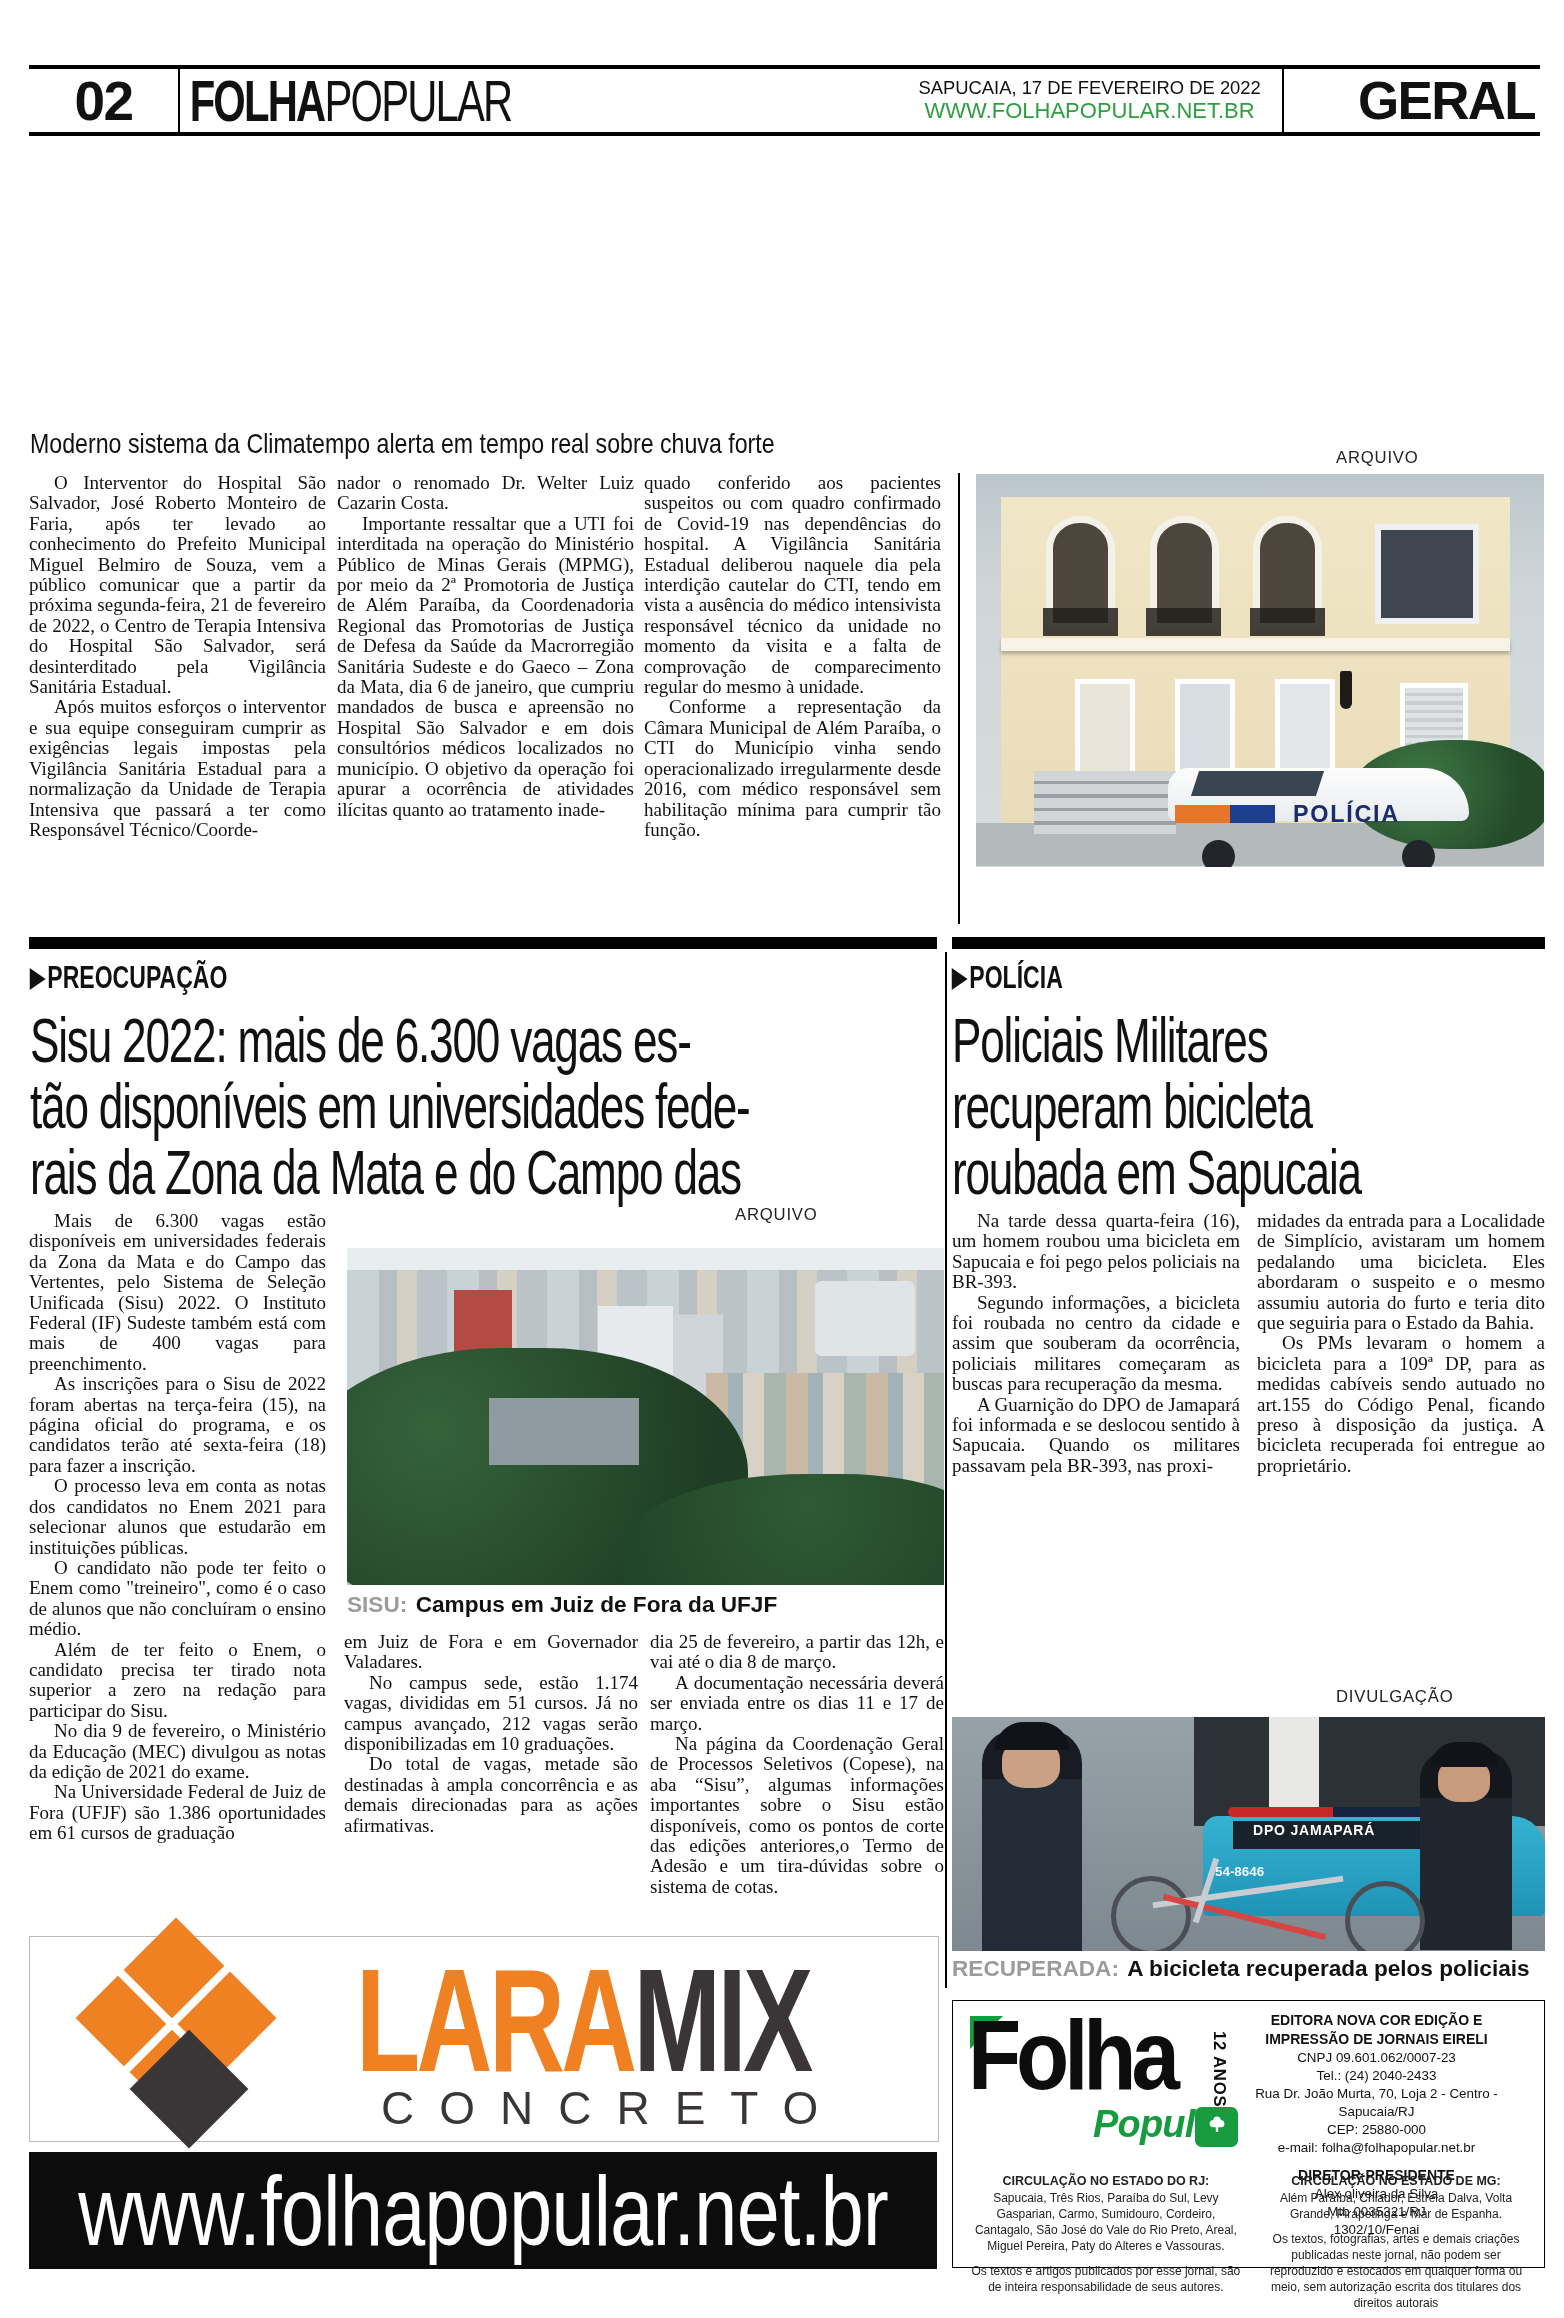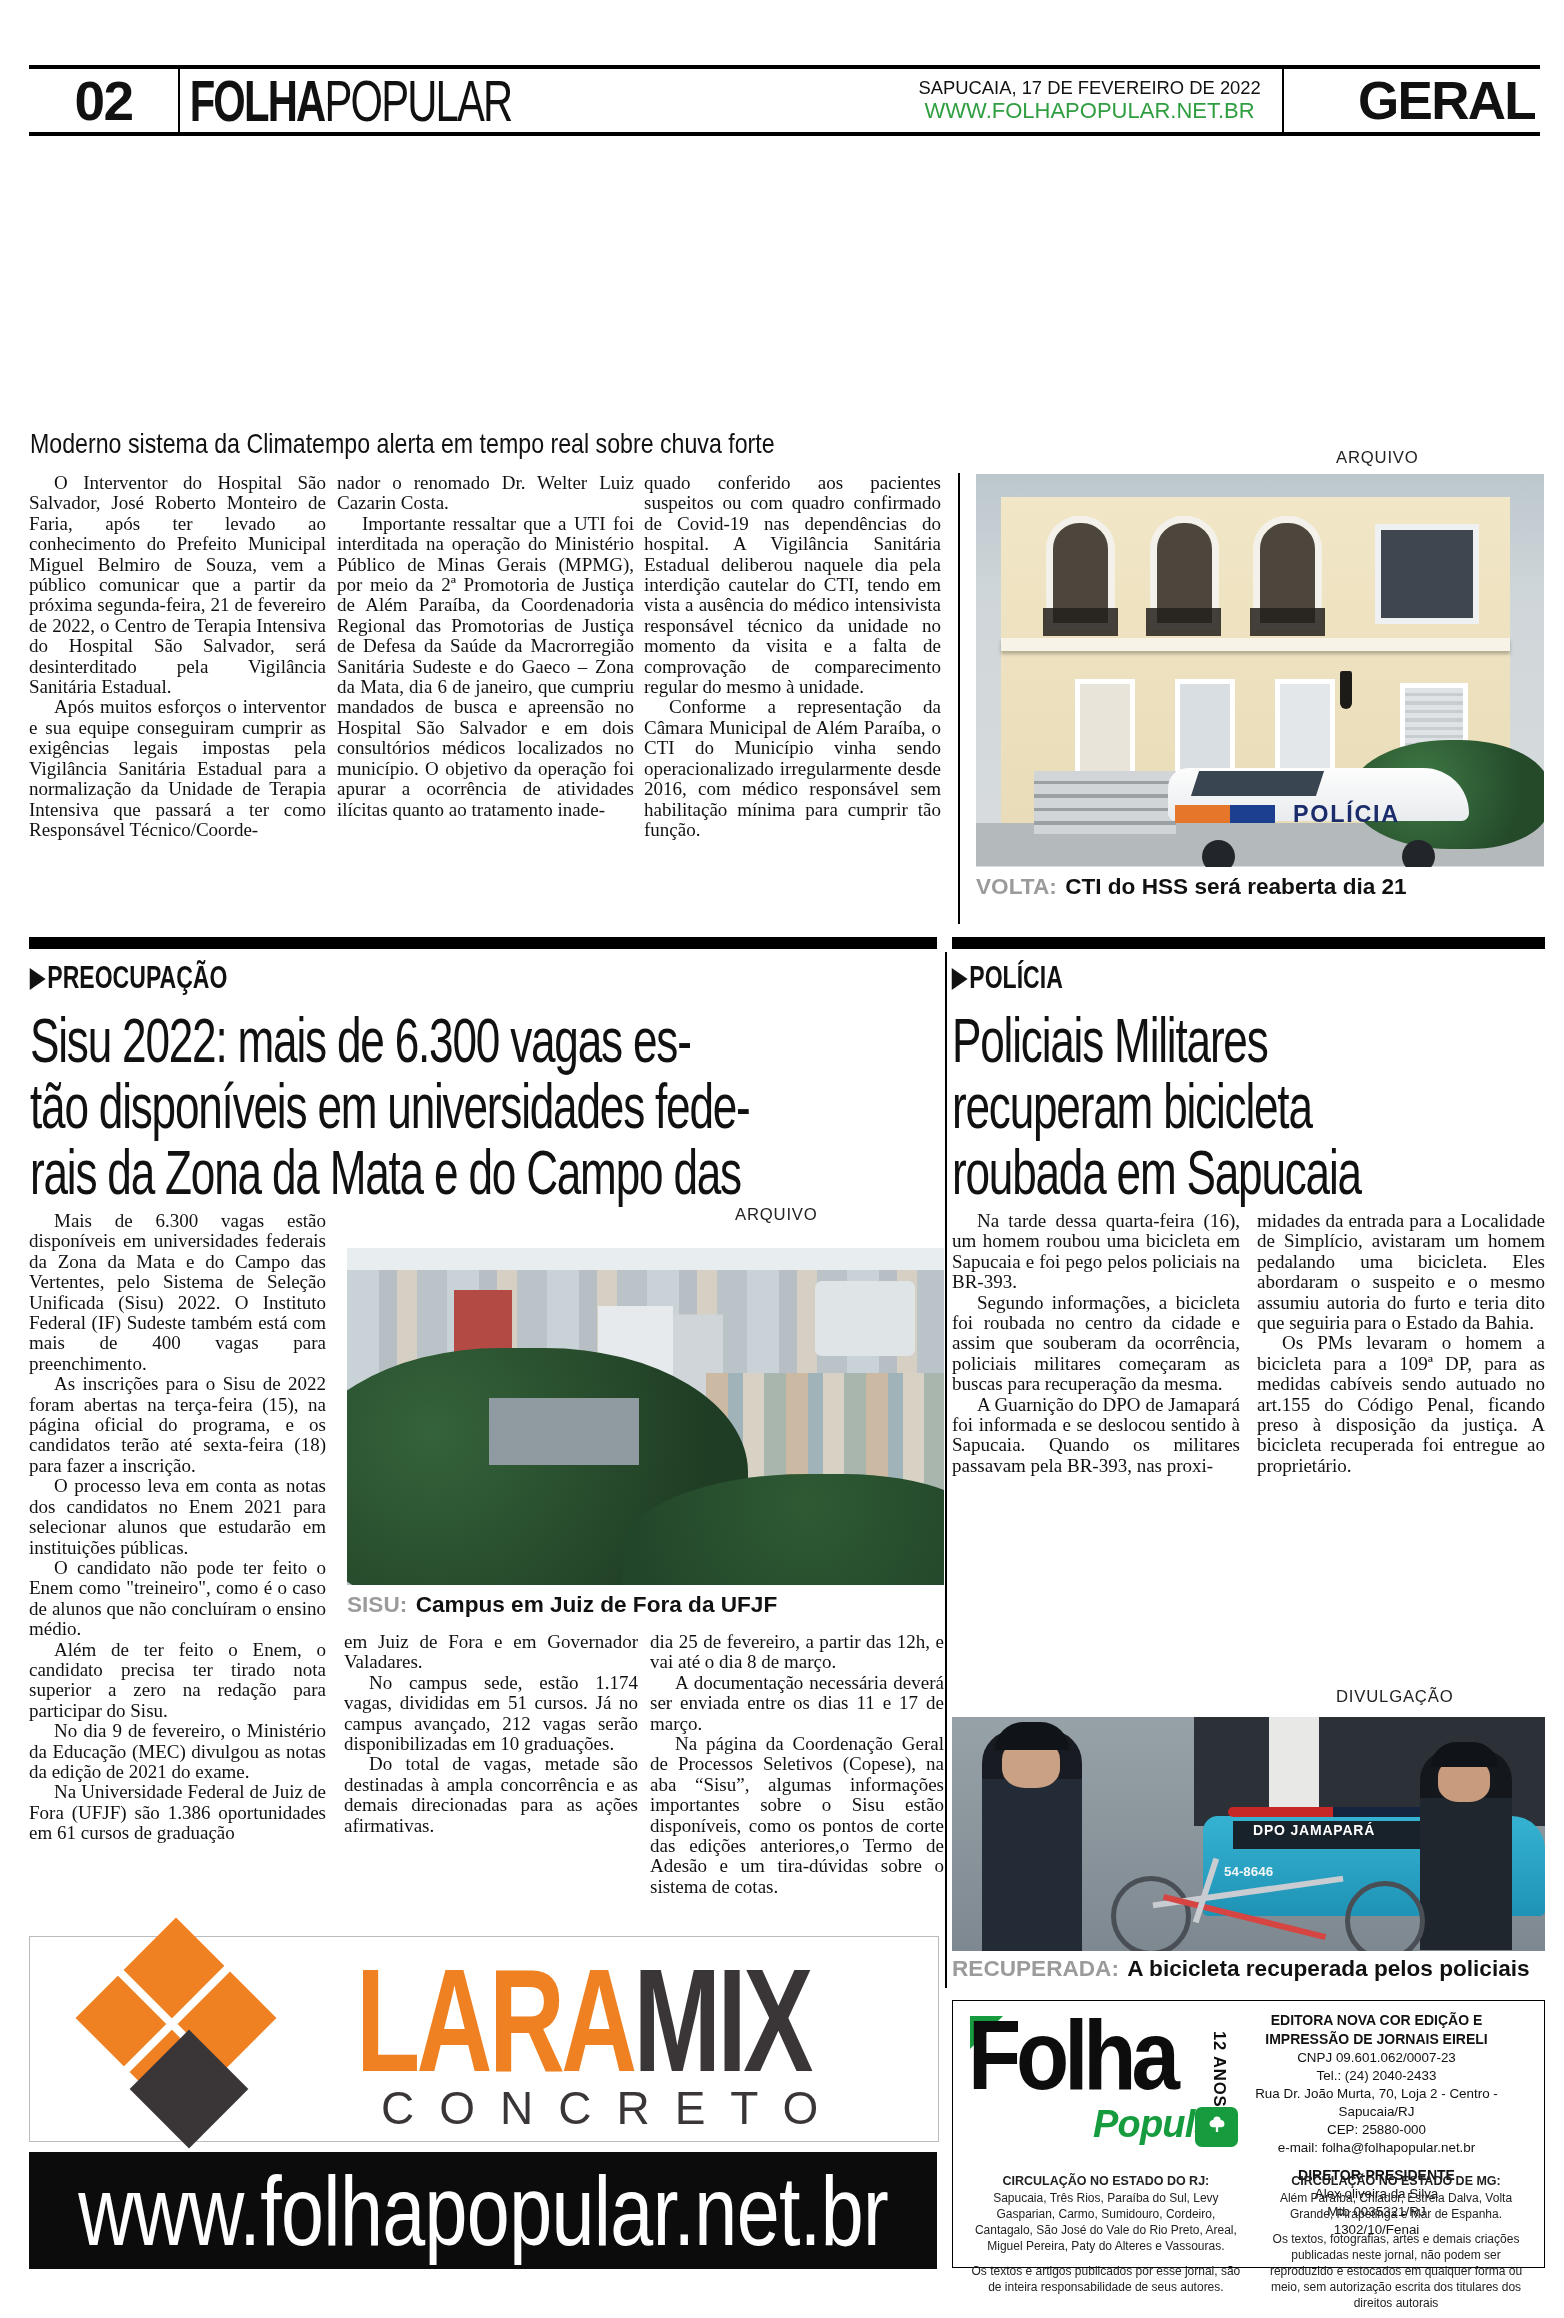--- a/index.html
+++ b/index.html
@@ -109,23 +109,20 @@
     <div class="ph" style="left:58px;top:297px;width:142px;height:63px;background:repeating-linear-gradient(#d2d5d7 0 10px,#9aa0a4 10px 13.4px);"></div>
     <div class="ph" style="left:374px;top:266px;width:200px;height:109px;background:radial-gradient(circle at 35% 40%,#3f7a45,#244a2a 70%);border-radius:50% 45% 40% 50%;"></div>
     <div class="ph" style="left:209px;top:337px;width:267px;height:8.4px;background:#1a1d24;border-radius:5px;"></div>
     <div class="ph" style="left:192px;top:294px;width:301px;height:53px;background:linear-gradient(#fdfdfd,#e9ecee);border-radius:22px 50px 8.4px 8.4px;"></div>
     <div class="ph" style="left:219px;top:297px;width:125px;height:25px;background:#3a4552;transform:skewX(-18deg);"></div>
     <div class="ph" style="left:199px;top:331px;width:100px;height:18.4px;background:linear-gradient(90deg,#e5762a 0 55%,#1c3f8f 55%);"></div>
     <div class="ph car-text" style="left:317px;top:327px;font-size:23.4px;letter-spacing:1.7px;">POLÍCIA</div>
     <div class="ph" style="left:226px;top:366px;width:33px;height:33px;background:#22252a;border-radius:50%;"></div>
     <div class="ph" style="left:426px;top:366px;width:33px;height:33px;background:#22252a;border-radius:50%;"></div>
   </div>
-  <div class="abs cap" style="left:976px;top:874px;width:568px;">
-    <span class="lab">VOLTA:</span><span>CTI do HSS será reaberta dia 21</span>
-  </div>
 
   <div class="abs bar" style="left:29px;top:937px;width:908px;"></div>
   <div class="abs bar" style="left:952px;top:937px;width:593px;"></div>
   <div class="abs vrule" style="left:945px;top:952px;height:1036px;"></div>
 
   <div class="abs kicker" style="left:30px;top:959px;">
     <span class="arr">▶</span><span>PREOCUPAÇÃO</span>
   </div>
   <div class="abs" style="left:30px;top:1007px;width:915px;">
     <div class="subhl">Sisu 2022: mais de 6.300 vagas es-</div>
@@ -189,21 +186,21 @@
   </div>
 
   <div class="abs credit" style="left:1336px;top:1687px;width:209px;">DIVULGAÇÃO</div>
   <div class="abs photo" id="photo-police" style="left:952px;top:1717px;width:593px;height:234px;">
     <div class="ph" style="left:242px;top:0;width:351px;height:109px;background:#2b3136;"></div>
     <div class="ph" style="left:317px;top:0;width:50px;height:109px;background:#e8e8e6;"></div>
     <div class="ph" style="left:251px;top:99px;width:342px;height:100px;background:linear-gradient(#35b2d2,#1f93b5);border-radius:15px 33px 5px 5px;"></div>
     <div class="ph" style="left:276px;top:90px;width:209px;height:10px;background:linear-gradient(90deg,#c62828 0 50%,#15253f 50%);border-radius:5px;"></div>
     <div class="ph" style="left:281px;top:104px;width:192px;height:28px;background:#18222b;"></div>
     <div class="ph" style="left:301px;top:105px;color:#fff;font-size:14px;font-weight:bold;letter-spacing:0.8px;">DPO JAMAPARÁ</div>
-    <div class="ph" style="left:272px;top:147px;color:#f2f6f8;font-size:13.4px;font-weight:bold;">54-8646</div>
+    <div class="ph" style="left:263px;top:147px;color:#f2f6f8;font-size:13.4px;font-weight:bold;">54-8646</div>
     <div class="ph" style="left:468px;top:164px;color:#eaf4f8;font-size:12.5px;font-weight:bold;">PMERJ</div>
     <div class="ph" style="left:30px;top:13.4px;width:100px;height:221px;background:linear-gradient(#181c22 0 22%,#232b36 22%);border-radius:33px 33px 0 0;"></div>
     <div class="ph" style="left:50px;top:23.4px;width:58px;height:48px;background:#caa184;border-radius:40%;"></div>
     <div class="ph" style="left:43px;top:5px;width:74px;height:28px;background:#101317;border-radius:37px 37px 0 0;"></div>
     <div class="ph" style="left:468px;top:33px;width:92px;height:200px;background:linear-gradient(#14181d 0 24%,#20262e 24%);border-radius:30px 30px 0 0;"></div>
     <div class="ph" style="left:486px;top:42px;width:52px;height:43px;background:#c89b7d;border-radius:40%;"></div>
     <div class="ph" style="left:479px;top:25px;width:67px;height:25px;background:#101317;border-radius:33px 33px 0 0;"></div>
     <div class="ph" style="left:159px;top:159px;width:70px;height:70px;border:5.8px solid #4a4f55;border-radius:50%;background:transparent;"></div>
     <div class="ph" style="left:393px;top:164px;width:70px;height:70px;border:5.8px solid #4a4f55;border-radius:50%;"></div>
     <div class="ph" style="left:200px;top:172px;width:192px;height:5.8px;background:#c9ccd0;transform:rotate(-8deg);"></div>

